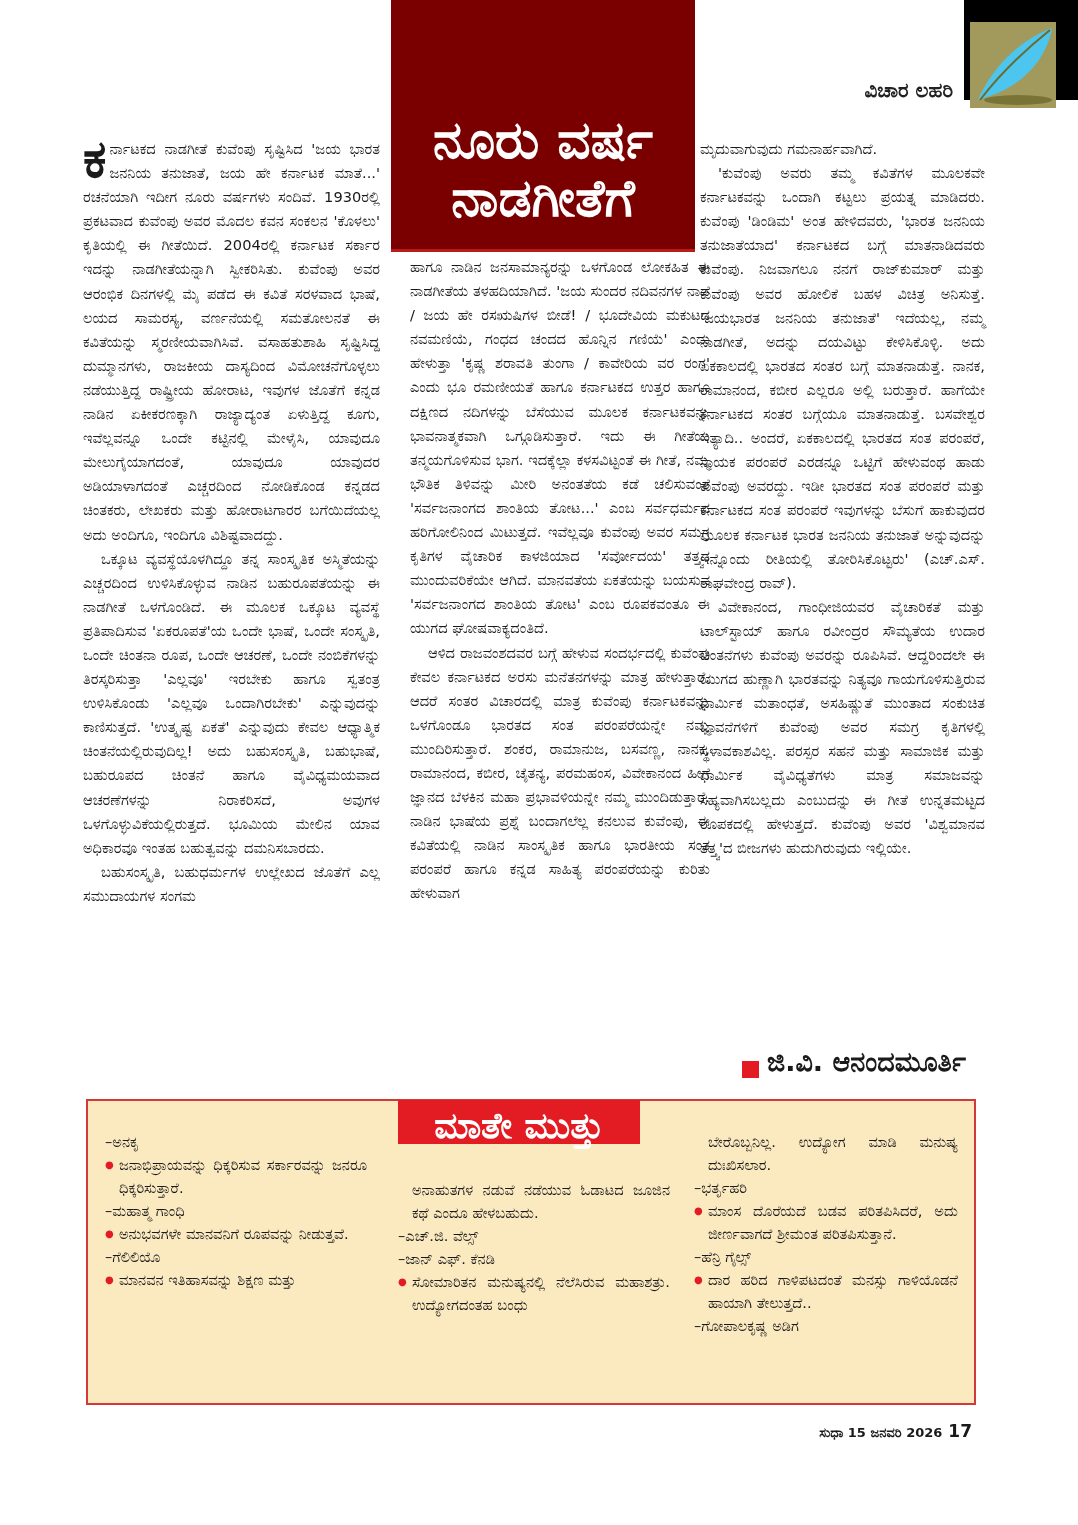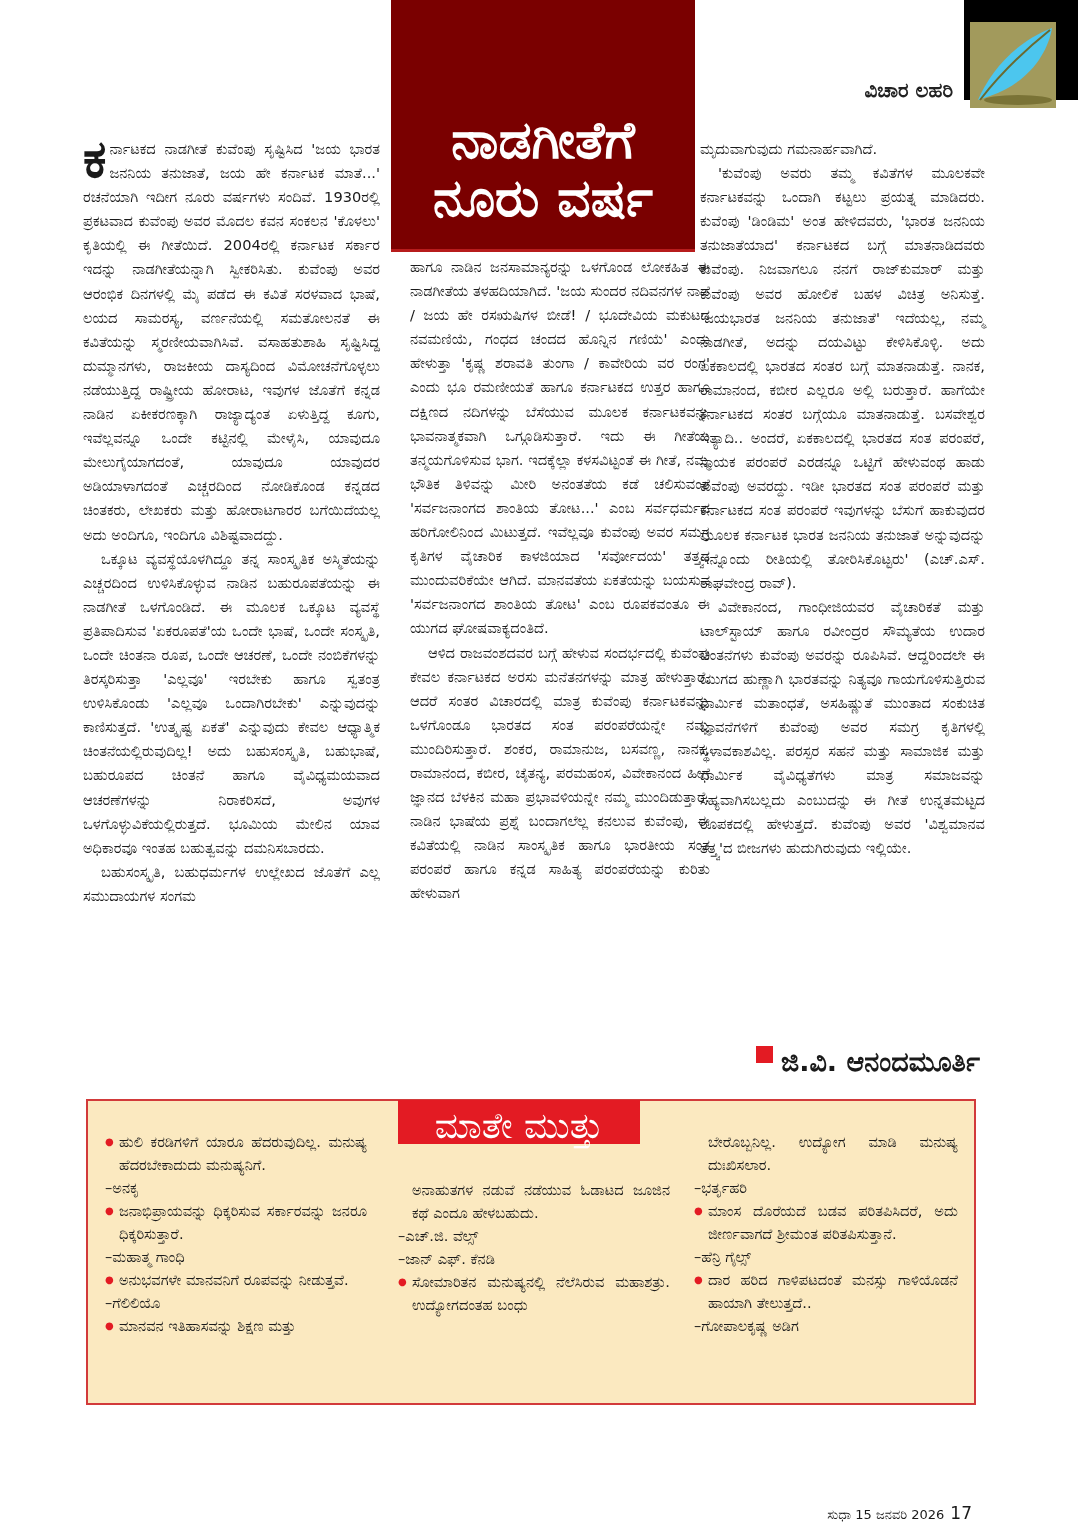--- a/index.html
+++ b/index.html
@@ -16,58 +16,58 @@
     display: flex; flex-direction: column; justify-content: flex-end; align-items: center; padding-bottom: 22px;
   }
   .title-block .t { color: #fff; font-size: 52px; line-height: 58px; font-weight: bold; text-align: center; }
   .col { position: absolute; font-size: 14.6px; line-height: 24.1px; text-align: justify; }
   .col p { text-indent: 18px; }
   .col p.first { text-indent: 0; }
   .col-left { left: 83px; top: 137px; width: 297px; }
   .col-mid { left: 410px; top: 255px; width: 300px; }
   .col-right { left: 700px; top: 137px; width: 285px; }
   .dropcap { float: left; font-size: 52px; line-height: 44px; font-weight: bold; margin-right: 3px; }
-  .byline { position: absolute; left: 742px; top: 1046px; font-size: 27px; font-weight: bold; display: flex; align-items: flex-start; gap: 8px; margin-left: 14px; }
+  .byline { position: absolute; left: 742px; top: 1046px; font-size: 27px; font-weight: bold; display: flex; align-items: flex-end; gap: 8px; }
   .byline .sq { width: 17px; height: 17px; background: #e31b23; display: inline-block; }
   .quote-box {
     position: absolute; left: 86px; top: 1099px; width: 890px; height: 306px;
     background: #fbe9c0; border: 2px solid #d23a3a;
   }
   .quote-title {
     position: absolute; left: 398px; top: 1100px; width: 242px; height: 44px; background: #e31b23;
-    color: #fff; font-size: 36px; font-weight: normal; text-align: center; line-height: 52px;
+    color: #fff; font-size: 36px; font-weight: bold; text-align: center; line-height: 52px;
   }
   .qcol { position: absolute; font-size: 14.6px; line-height: 23px; }
   .qcol .q { position: relative; padding-left: 14px; text-align: justify; }
   .qcol .q::before { content: "●"; color: #e31b23; position: absolute; left: 0; font-size: 10px; top: 0; }
   .qcol .q.cont { padding-left: 14px; }
   .qcol .q.cont::before { content: ""; }
   .qcol .author { text-align: left; }
   .q-left { left: 105px; top: 1130px; width: 262px; }
   .q-mid { left: 398px; top: 1178px; width: 272px; }
   .q-right { left: 694px; top: 1130px; width: 264px; }
-  .footer { position: absolute; right: 106px; top: 1503px; font-size: 13px; font-weight: normal; }
+  .footer { position: absolute; right: 106px; top: 1421px; font-size: 13px; font-weight: bold; }
   .footer .pg { font-size: 17px; margin-left: 6px; }
 </style>
 </head>
 <body>
 
 <div class="corner-black"></div>
 <div class="feather-box">
   <svg width="86" height="86" viewBox="0 0 86 86">
     <ellipse cx="48" cy="78" rx="34" ry="5" fill="#7a7336"></ellipse>
     <path d="M8 78 C20 50 45 20 82 6 C78 30 60 60 20 74 Z" fill="#4cc6ee"></path>
     <path d="M10 78 C30 52 55 28 80 8" stroke="#6b6a30" stroke-width="2" fill="none"></path>
   </svg>
 </div>
 <div class="section-label">ವಿಚಾರ ಲಹರಿ</div>
 
 <div class="title-block">
+  <div class="t">ನೂರು ವರ್ಷ</div>
   <div class="t">ನಾಡಗೀತೆಗೆ</div>
-  <div class="t">ನೂರು ವರ್ಷ</div>
 </div>
 
 <div class="col col-left">
   <p class="first">
     <span class="dropcap">ಕ</span><span>ರ್ನಾಟಕದ ನಾಡಗೀತೆ ಕುವೆಂಪು ಸೃಷ್ಟಿಸಿದ 'ಜಯ ಭಾರತ ಜನನಿಯ ತನುಜಾತೆ, ಜಯ ಹೇ ಕರ್ನಾಟಕ ಮಾತೆ...' ರಚನೆಯಾಗಿ ಇದೀಗ ನೂರು ವರ್ಷಗಳು ಸಂದಿವೆ. 1930ರಲ್ಲಿ ಪ್ರಕಟವಾದ ಕುವೆಂಪು ಅವರ ಮೊದಲ ಕವನ ಸಂಕಲನ 'ಕೊಳಲು' ಕೃತಿಯಲ್ಲಿ ಈ ಗೀತೆಯಿದೆ. 2004ರಲ್ಲಿ ಕರ್ನಾಟಕ ಸರ್ಕಾರ ಇದನ್ನು ನಾಡಗೀತೆಯನ್ನಾಗಿ ಸ್ವೀಕರಿಸಿತು. ಕುವೆಂಪು ಅವರ ಆರಂಭಿಕ ದಿನಗಳಲ್ಲಿ ಮೈ ಪಡೆದ ಈ ಕವಿತೆ ಸರಳವಾದ ಭಾಷೆ, ಲಯದ ಸಾಮರಸ್ಯ, ವರ್ಣನೆಯಲ್ಲಿ ಸಮತೋಲನತೆ ಈ ಕವಿತೆಯನ್ನು ಸ್ಮರಣೀಯವಾಗಿಸಿವೆ. ವಸಾಹತುಶಾಹಿ ಸೃಷ್ಟಿಸಿದ್ದ ದುಮ್ಮಾನಗಳು, ರಾಜಕೀಯ ದಾಸ್ಯದಿಂದ ವಿಮೋಚನೆಗೊಳ್ಳಲು ನಡೆಯುತ್ತಿದ್ದ ರಾಷ್ಟ್ರೀಯ ಹೋರಾಟ, ಇವುಗಳ ಜೊತೆಗೆ ಕನ್ನಡ ನಾಡಿನ ಏಕೀಕರಣಕ್ಕಾಗಿ ರಾಜ್ಯಾದ್ಯಂತ ಏಳುತ್ತಿದ್ದ ಕೂಗು, ಇವೆಲ್ಲವನ್ನೂ ಒಂದೇ ಕಟ್ಟಿನಲ್ಲಿ ಮೇಳೈಸಿ, ಯಾವುದೂ ಮೇಲುಗೈಯಾಗದಂತೆ, ಯಾವುದೂ ಯಾವುದರ ಅಡಿಯಾಳಾಗದಂತೆ ಎಚ್ಚರದಿಂದ ನೋಡಿಕೊಂಡ ಕನ್ನಡದ ಚಿಂತಕರು, ಲೇಖಕರು ಮತ್ತು ಹೋರಾಟಗಾರರ ಬಗೆಯಿದೆಯಲ್ಲ ಅದು ಅಂದಿಗೂ, ಇಂದಿಗೂ ವಿಶಿಷ್ಟವಾದದ್ದು.</span>
   </p>
   <p>ಒಕ್ಕೂಟ ವ್ಯವಸ್ಥೆಯೊಳಗಿದ್ದೂ ತನ್ನ ಸಾಂಸ್ಕೃತಿಕ ಅಸ್ಮಿತೆಯನ್ನು ಎಚ್ಚರದಿಂದ ಉಳಿಸಿಕೊಳ್ಳುವ ನಾಡಿನ ಬಹುರೂಪತೆಯನ್ನು ಈ ನಾಡಗೀತೆ ಒಳಗೊಂಡಿದೆ. ಈ ಮೂಲಕ ಒಕ್ಕೂಟ ವ್ಯವಸ್ಥೆ ಪ್ರತಿಪಾದಿಸುವ 'ಏಕರೂಪತೆ'ಯ ಒಂದೇ ಭಾಷೆ, ಒಂದೇ ಸಂಸ್ಕೃತಿ, ಒಂದೇ ಚಿಂತನಾ ರೂಪ, ಒಂದೇ ಆಚರಣೆ, ಒಂದೇ ನಂಬಿಕೆಗಳನ್ನು ತಿರಸ್ಕರಿಸುತ್ತಾ 'ಎಲ್ಲವೂ' ಇರಬೇಕು ಹಾಗೂ ಸ್ವತಂತ್ರ ಉಳಿಸಿಕೊಂಡು 'ಎಲ್ಲವೂ ಒಂದಾಗಿರಬೇಕು' ಎನ್ನುವುದನ್ನು ಕಾಣಿಸುತ್ತದೆ. 'ಉತ್ಕೃಷ್ಟ ಏಕತೆ' ಎನ್ನುವುದು ಕೇವಲ ಆಧ್ಯಾತ್ಮಿಕ ಚಿಂತನೆಯಲ್ಲಿರುವುದಿಲ್ಲ! ಅದು ಬಹುಸಂಸ್ಕೃತಿ, ಬಹುಭಾಷೆ, ಬಹುರೂಪದ ಚಿಂತನೆ ಹಾಗೂ ವೈವಿಧ್ಯಮಯವಾದ ಆಚರಣೆಗಳನ್ನು ನಿರಾಕರಿಸದೆ, ಅವುಗಳ ಒಳಗೊಳ್ಳುವಿಕೆಯಲ್ಲಿರುತ್ತದೆ. ಭೂಮಿಯ ಮೇಲಿನ ಯಾವ ಅಧಿಕಾರವೂ ಇಂತಹ ಬಹುತ್ವವನ್ನು ದಮನಿಸಬಾರದು.</p>
   <p>ಬಹುಸಂಸ್ಕೃತಿ, ಬಹುಧರ್ಮಗಳ ಉಲ್ಲೇಖದ ಜೊತೆಗೆ ಎಲ್ಲ ಸಮುದಾಯಗಳ ಸಂಗಮ</p>
 </div>
 
@@ -84,21 +84,20 @@
 
 <div class="byline">
   <span class="sq"></span>
   <span>ಜಿ.ವಿ. ಆನಂದಮೂರ್ತಿ</span>
 </div>
 
 <div class="quote-box"></div>
 <div class="quote-title">ಮಾತೇ ಮುತ್ತು</div>
 
 <div class="qcol q-left">
-  <div class="q">ಹುಲಿ ಕರಡಿಗಳಿಗೆ ಯಾರೂ ಹೆದರುವುದಿಲ್ಲ. ಮನುಷ್ಯ ಹೆದರಬೇಕಾದುದು ಮನುಷ್ಯನಿಗೆ.</div>
   <div class="author">–ಅನಕೃ</div>
   <div class="q">ಜನಾಭಿಪ್ರಾಯವನ್ನು ಧಿಕ್ಕರಿಸುವ ಸರ್ಕಾರವನ್ನು ಜನರೂ ಧಿಕ್ಕರಿಸುತ್ತಾರೆ.</div>
   <div class="author">–ಮಹಾತ್ಮ ಗಾಂಧಿ</div>
   <div class="q">ಅನುಭವಗಳೇ ಮಾನವನಿಗೆ ರೂಪವನ್ನು ನೀಡುತ್ತವೆ.</div>
   <div class="author">–ಗೆಲಿಲಿಯೊ</div>
   <div class="q">ಮಾನವನ ಇತಿಹಾಸವನ್ನು ಶಿಕ್ಷಣ ಮತ್ತು</div>
 </div>
 
 <div class="qcol q-mid">
   <div class="q cont">ಅನಾಹುತಗಳ ನಡುವೆ ನಡೆಯುವ ಓಡಾಟದ ಜೂಜಿನ ಕಥೆ ಎಂದೂ ಹೇಳಬಹುದು.</div>

